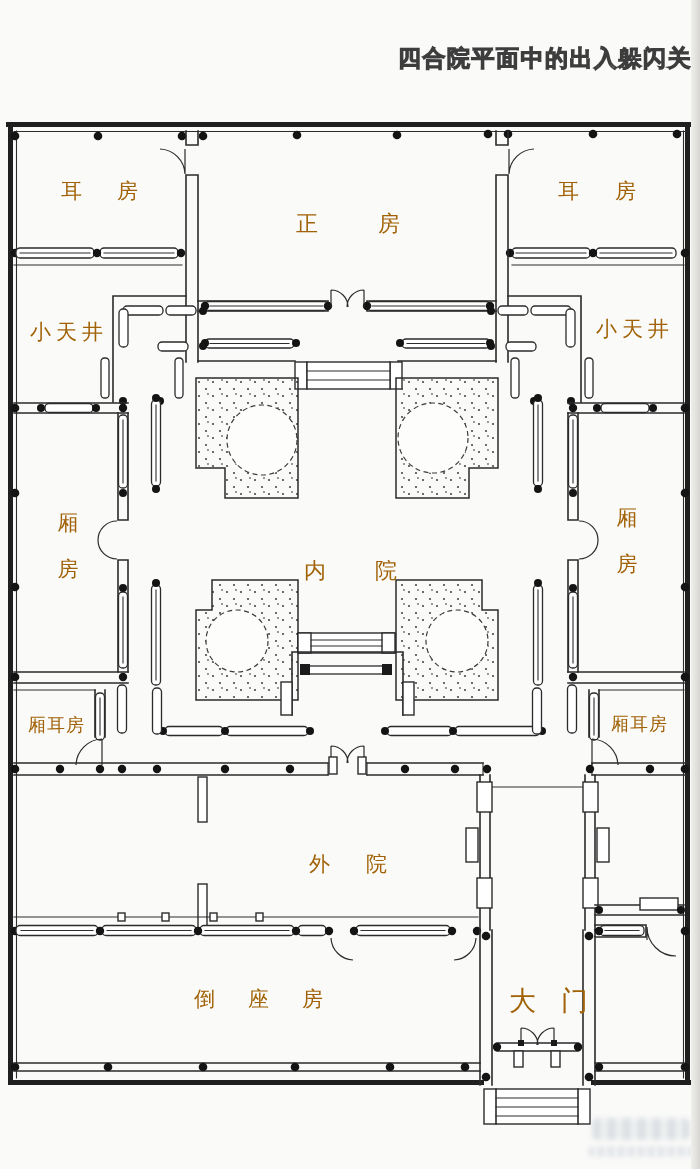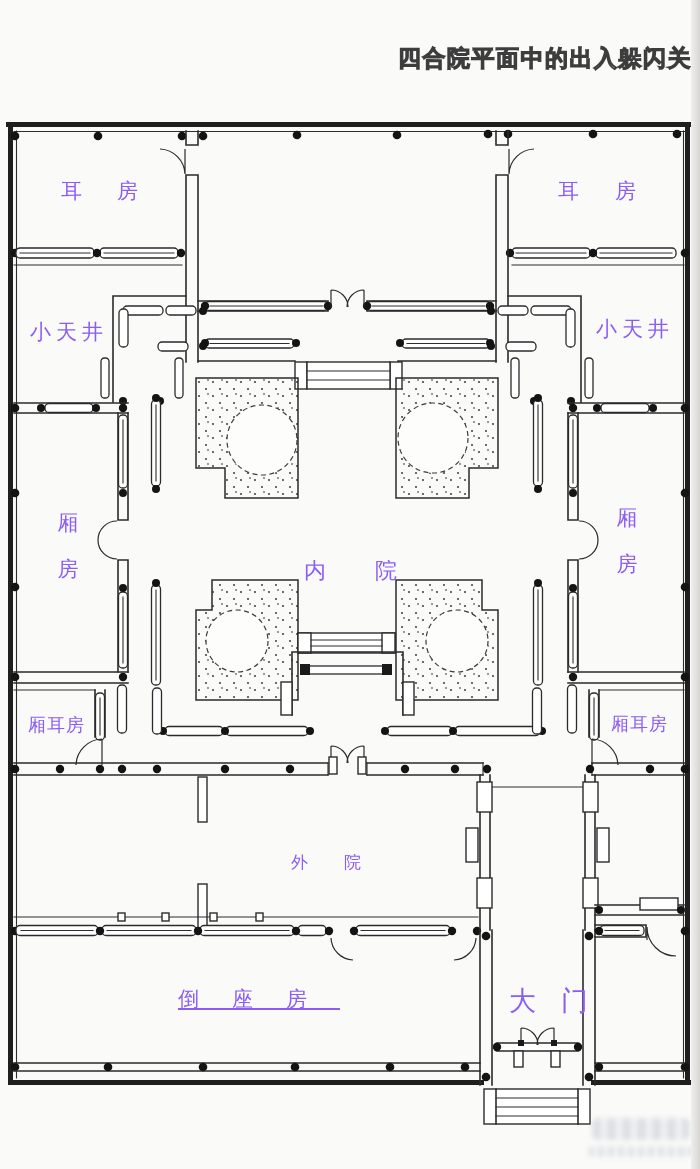--- a/index.html
+++ b/index.html
@@ -15,21 +15,21 @@
   .thin  { stroke:#2d2d2d; stroke-width:1.1; fill:none; stroke-linecap:square; }
   .cap   { fill:#ffffff; stroke:#2b2b2b; stroke-width:1.3; }
   .dot   { fill:#141414; stroke:none; }
   .sq    { fill:#1a1a1a; stroke:none; }
   .door  { stroke:#2b2b2b; stroke-width:1.2; fill:none; }
   .garden{ fill:url(#stip); stroke:#2b2b2b; stroke-width:1.5; }
   .tree  { fill:#fdfdfc; stroke:#3c3c3c; stroke-width:1.2; stroke-dasharray:5 3.5; }
   .box   { fill:#ffffff; stroke:#2b2b2b; stroke-width:1.4; }
 
   .lbl {
-    position:absolute; color:#8b5cf6; line-height:1; white-space:nowrap;
+    position:absolute; color:#a16207; line-height:1; white-space:nowrap;
     font-family:"Liberation Serif","DejaVu Serif",serif;
   }
   .v { writing-mode:vertical-rl; }
 
   .title {
     position:absolute; left:398px; top:45px; font-size:23px; letter-spacing:1.5px;
     color:#444; line-height:1.2; white-space:nowrap;
     font-family:"Liberation Sans","DejaVu Sans",sans-serif; font-weight:600;
   }
   @supports (-webkit-text-stroke: 1px #000) {
@@ -408,30 +408,31 @@
     <path class="door" d="M647,927 A29,29 0 0 0 676,956 M647,927 V940"></path>
     <path class="ln" d="M595,1063 H684 M595,1071 H684"></path>
     <circle class="dot" cx="599" cy="931" r="4.2"></circle>
         <circle class="dot" cx="599" cy="1067" r="4.2"></circle>
   </g>
 </svg>
 
 <div class="title">四合院平面中的出入躲闪关系</div>
 
 <div class="lbl" style="left:61px;top:181px;font-size:21px;letter-spacing:35px;">耳房</div>
+<div class="lbl" style="left:296px;top:213px;font-size:22px;letter-spacing:60px;">正房</div>
 <div class="lbl" style="left:558px;top:181px;font-size:21px;letter-spacing:36px;">耳房</div>
 <div class="lbl" style="left:30px;top:322px;font-size:21px;letter-spacing:5px;">小天井</div>
 <div class="lbl" style="left:596px;top:319px;font-size:21px;letter-spacing:5px;">小天井</div>
 <div class="lbl v" style="left:57px;top:496px;font-size:21px;letter-spacing:44px;">厢房</div>
 <div class="lbl v" style="left:616px;top:491px;font-size:21px;letter-spacing:44px;">厢房</div>
 <div class="lbl" style="left:304px;top:528px;font-size:22px;letter-spacing:49px;margin-top:32px;">内院</div>
 <div class="lbl" style="left:28px;top:716px;font-size:18px;letter-spacing:1px;">厢耳房</div>
 <div class="lbl" style="left:611px;top:715px;font-size:18px;letter-spacing:1px;">厢耳房</div>
-<div class="lbl" style="left:291px;top:854px;font-size:17px;letter-spacing:36px;">外院</div>
-<div class="lbl" style="left:178px;top:989px;font-size:21px;letter-spacing:33px;text-decoration:underline;">倒座房</div>
+<div class="lbl" style="left:309px;top:854px;font-size:21px;letter-spacing:36px;">外院</div>
+<div class="lbl" style="left:194px;top:989px;font-size:21px;letter-spacing:33px;">倒座房</div>
 <div class="lbl" style="left:509px;top:988px;font-size:27px;letter-spacing:25px;">大门</div>
 
 <div class="watermark">
   <div class="wm1"></div>
       <div class="wm2"></div>
 </div>
 
 <div class="scan-edge"></div>
 
 </div>

